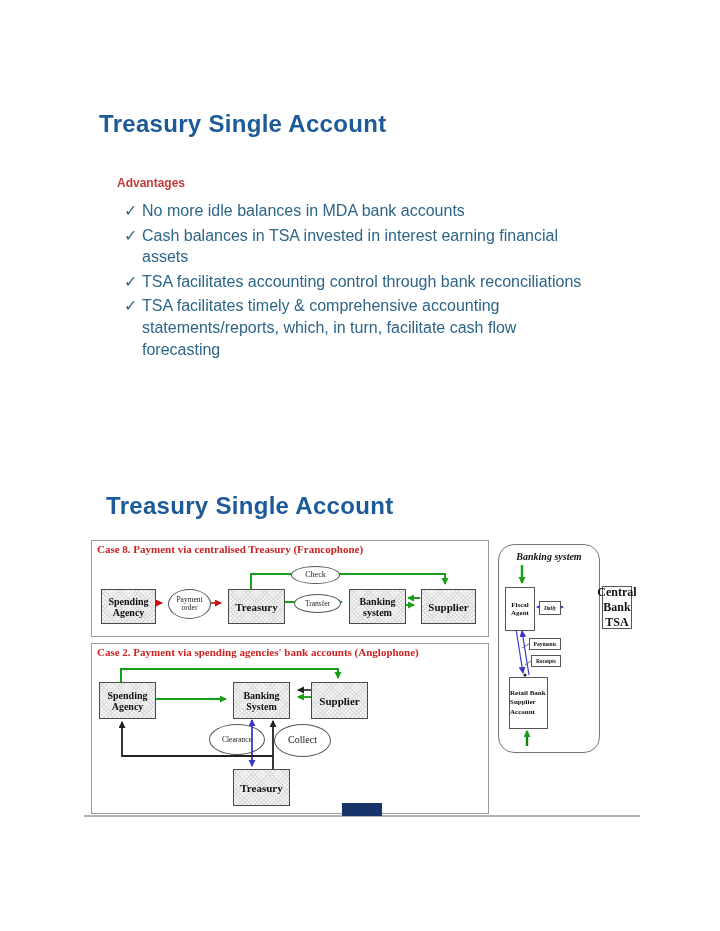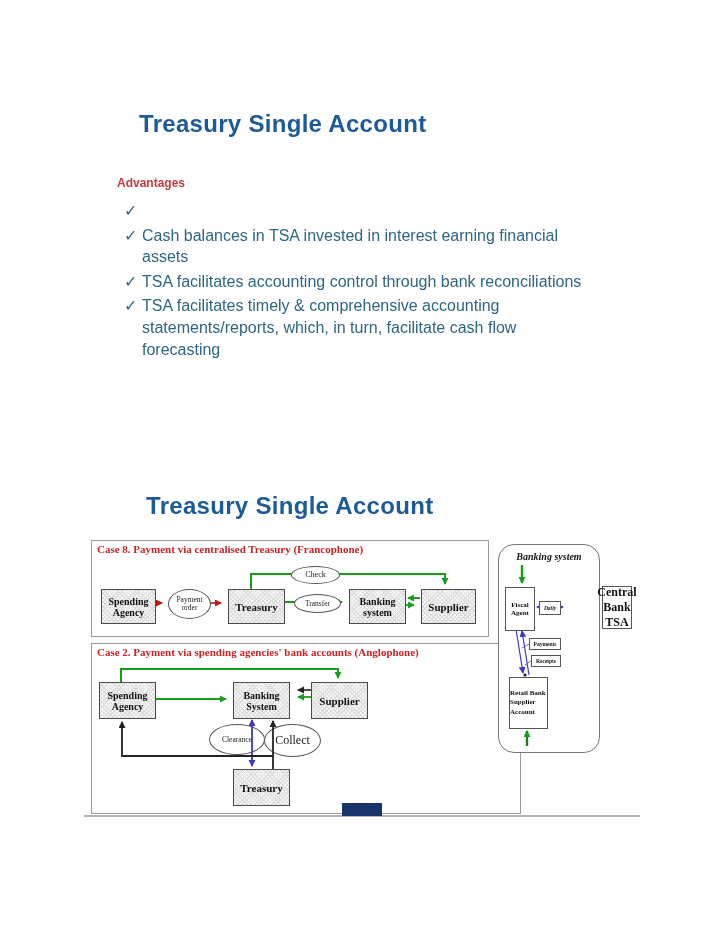--- a/index.html
+++ b/index.html
@@ -1,19 +1,19 @@
 <!DOCTYPE html>
 <html><head>
 <meta charset="utf-8">
 <style>
   html,body{margin:0;padding:0;background:#fff;}
   #page{position:relative;width:720px;height:931px;background:#ffffff;overflow:hidden;
         font-family:"Liberation Sans",sans-serif;}
   .slide-title{position:absolute;font-size:24px;font-weight:bold;color:#1d5a99;
-               letter-spacing:.3px;white-space:nowrap;margin-left:40px;}
+               letter-spacing:.3px;white-space:nowrap;}
   
   #advantages{position:absolute;left:117px;top:176px;font-size:12px;font-weight:600;color:#c43a3a;}
   #bullets{position:absolute;left:124px;top:200px;width:468px;}
   .bullet{display:flex;align-items:flex-start;font-size:16px;color:#2d6587;
           line-height:1.35;margin-bottom:3px;}
   .bullet .chk{flex:0 0 16px;margin-right:2px;color:#2d6587;}
   
   .panel{position:absolute;background:#fff;border:1px solid #9a9a9a;}
   .case-heading{position:absolute;left:5px;top:2px;font-family:"Liberation Serif",serif;
                 font-weight:bold;font-size:11px;color:#cc2222;white-space:nowrap;}
@@ -64,20 +64,21 @@
 
 <div id="page">
 
   <div class="slide-title" style="left:99px;top:110px;">Treasury Single Account</div>
 
   <div id="advantages">Advantages</div>
 
   <div id="bullets">
     <div class="bullet">
       <span class="chk">✓</span>
+      <span>No more idle balances in MDA bank accounts</span>
     </div>
     <div class="bullet">
       <span class="chk">✓</span>
       <span>Cash balances in TSA invested in interest earning financial assets</span>
     </div>
     <div class="bullet">
       <span class="chk">✓</span>
       <span>TSA facilitates accounting control through bank reconciliations</span>
     </div>
     <div class="bullet">
@@ -102,25 +103,25 @@
 
     <div class="node z2" style="left:9px;top:48px;width:53px;height:33px;font-size:10px;">Spending Agency</div>
     <div class="ell z2" style="left:76px;top:48px;width:41px;height:28px;font-size:7.5px;">Payment order</div>
     <div class="node z2" style="left:136px;top:48px;width:55px;height:33px;font-size:11px;">Treasury</div>
     <div class="ell z2" style="left:199px;top:25px;width:47px;height:16px;font-size:8px;">Check</div>
     <div class="ell z2" style="left:202px;top:53px;width:45px;height:17px;font-size:7.5px;">Transfer</div>
     <div class="node z2" style="left:257px;top:48px;width:55px;height:33px;font-size:10px;">Banking system</div>
     <div class="node z2" style="left:329px;top:48px;width:53px;height:33px;font-size:11px;">Supplier</div>
   </div>
 
-  <div class="panel" style="left:91px;top:643px;width:396px;height:169px;padding-left:32px;">
+  <div class="panel" style="left:91px;top:643px;width:396px;height:169px;">
     <div class="case-heading">Case 2. Payment via spending agencies' bank accounts (Anglophone)</div>
 
     <div class="ell z1" style="left:117px;top:80px;width:54px;height:29px;font-size:7.5px;">Clearance</div>
-    <div class="ell z1" style="left:172px;top:80px;width:55px;height:31px;font-size:12px;">Collect</div>
+    <div class="ell z1" style="left:182px;top:80px;width:55px;height:31px;font-size:10px;">Collect</div>
 
     <svg class="lines z2" width="396" height="169">
       <path d="M29,38 V25 H246 V34" fill="none" stroke="#17a017" stroke-width="2" marker-end="url(#mg)"></path>
       <line x1="62" y1="55" x2="134" y2="55" stroke="#17a017" stroke-width="2" marker-end="url(#mg)"></line>
       <line x1="219" y1="46" x2="206" y2="46" stroke="#222" stroke-width="1.6" marker-end="url(#mk)"></line>
       <line x1="219" y1="53" x2="206" y2="53" stroke="#17a017" stroke-width="1.8" marker-end="url(#mg)"></line>
       <line x1="160" y1="76" x2="160" y2="122" stroke="#3a3ac8" stroke-width="1.8" marker-start="url(#mbs)" marker-end="url(#mb)"></line>
       <line x1="181" y1="125" x2="181" y2="77" stroke="#222" stroke-width="1.8" marker-end="url(#mk)"></line>
       <path d="M181,112 H30 V78" fill="none" stroke="#222" stroke-width="1.8" marker-end="url(#mk)"></path>
     </svg>

